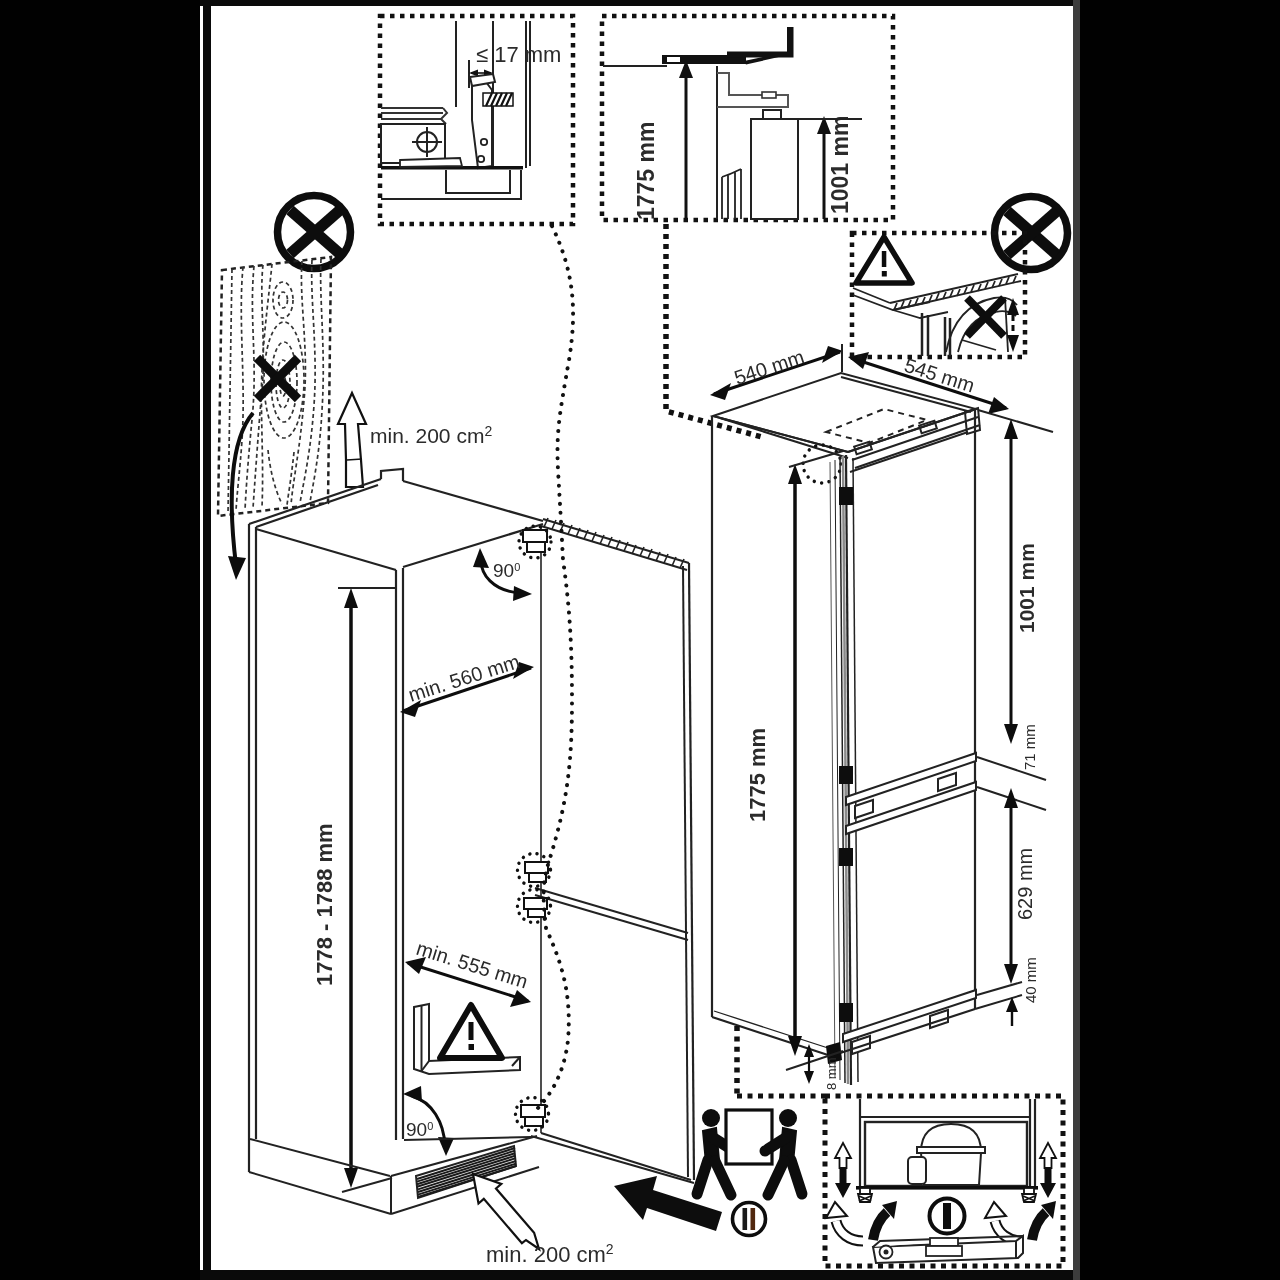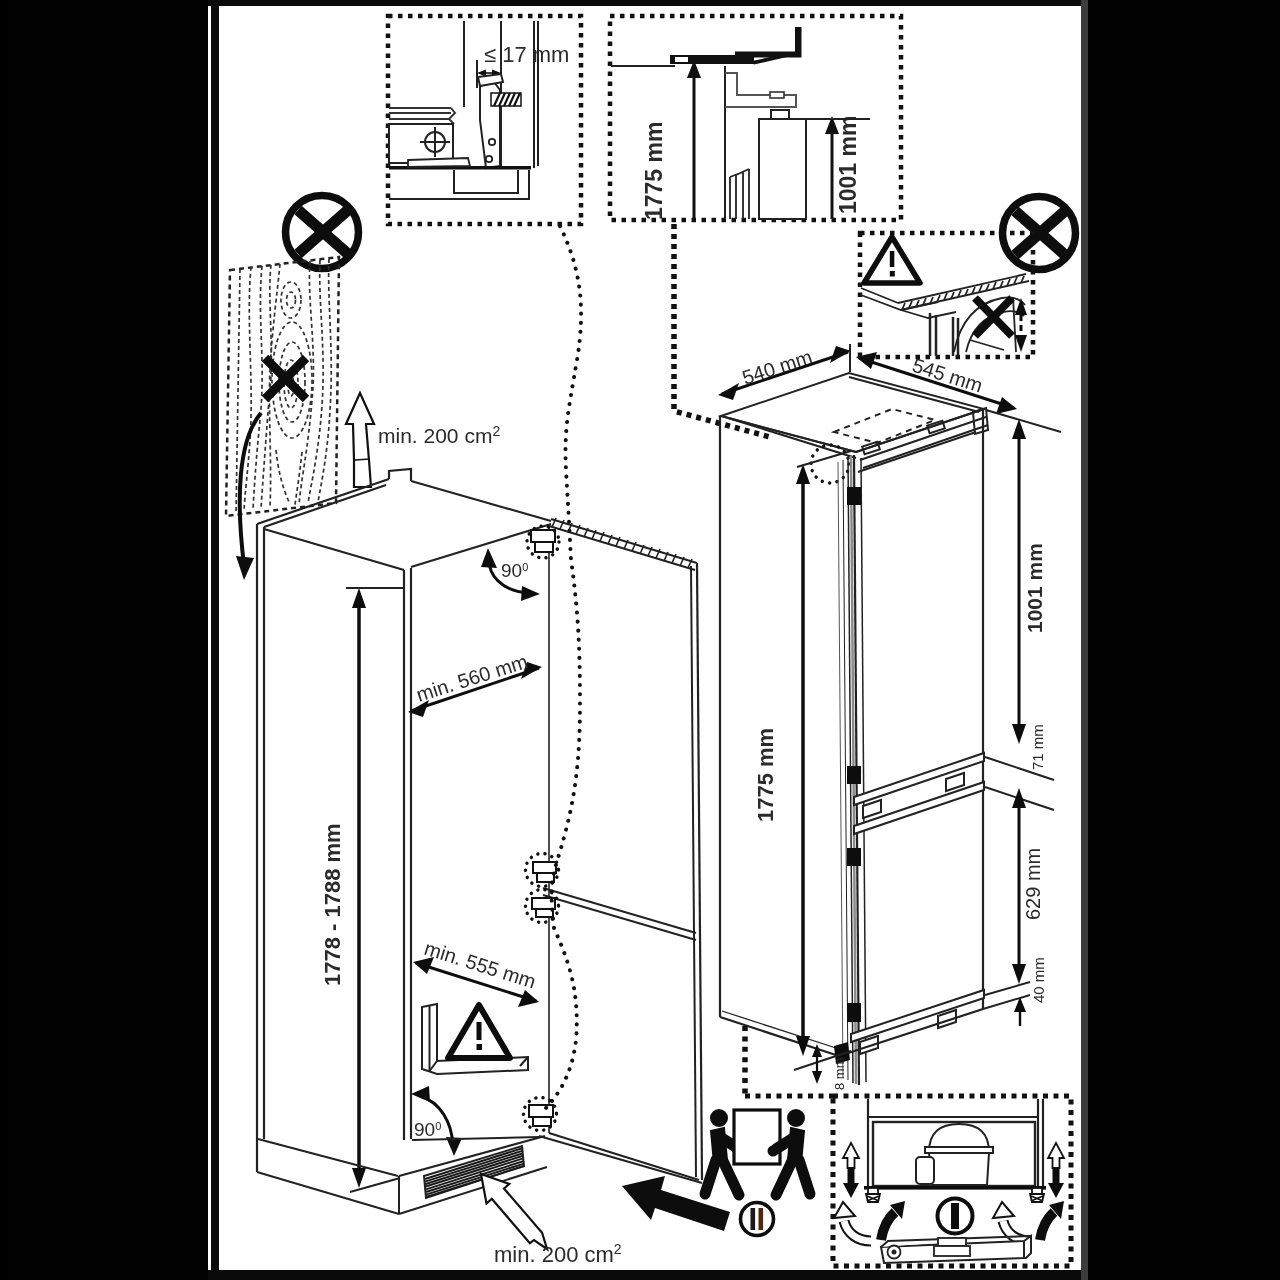--- a/index.html
+++ b/index.html
@@ -1,16 +1,16 @@
 <!DOCTYPE html>
 <html><head>
 <meta charset="utf-8">
 <style>
 html,body{margin:0;padding:0;background:#000;}
-#page{width:1020px;height:1280px;position:relative;background:#bef264;font-family:"Liberation Sans",sans-serif;margin-left:8px;}
+#page{width:1020px;height:1280px;position:relative;background:#bef264;font-family:"Liberation Sans",sans-serif;}
 svg{position:absolute;left:0;top:0;}
 text{font-family:"Liberation Sans",sans-serif;fill:#2b2b2b;}
 </style>
 </head>
 <body>
 <div id="page">
 <svg width="1280" height="1280" viewBox="0 0 1280 1280">
 
 <rect x="0" y="0" width="1280" height="1280" fill="#ffffff"></rect>
 

